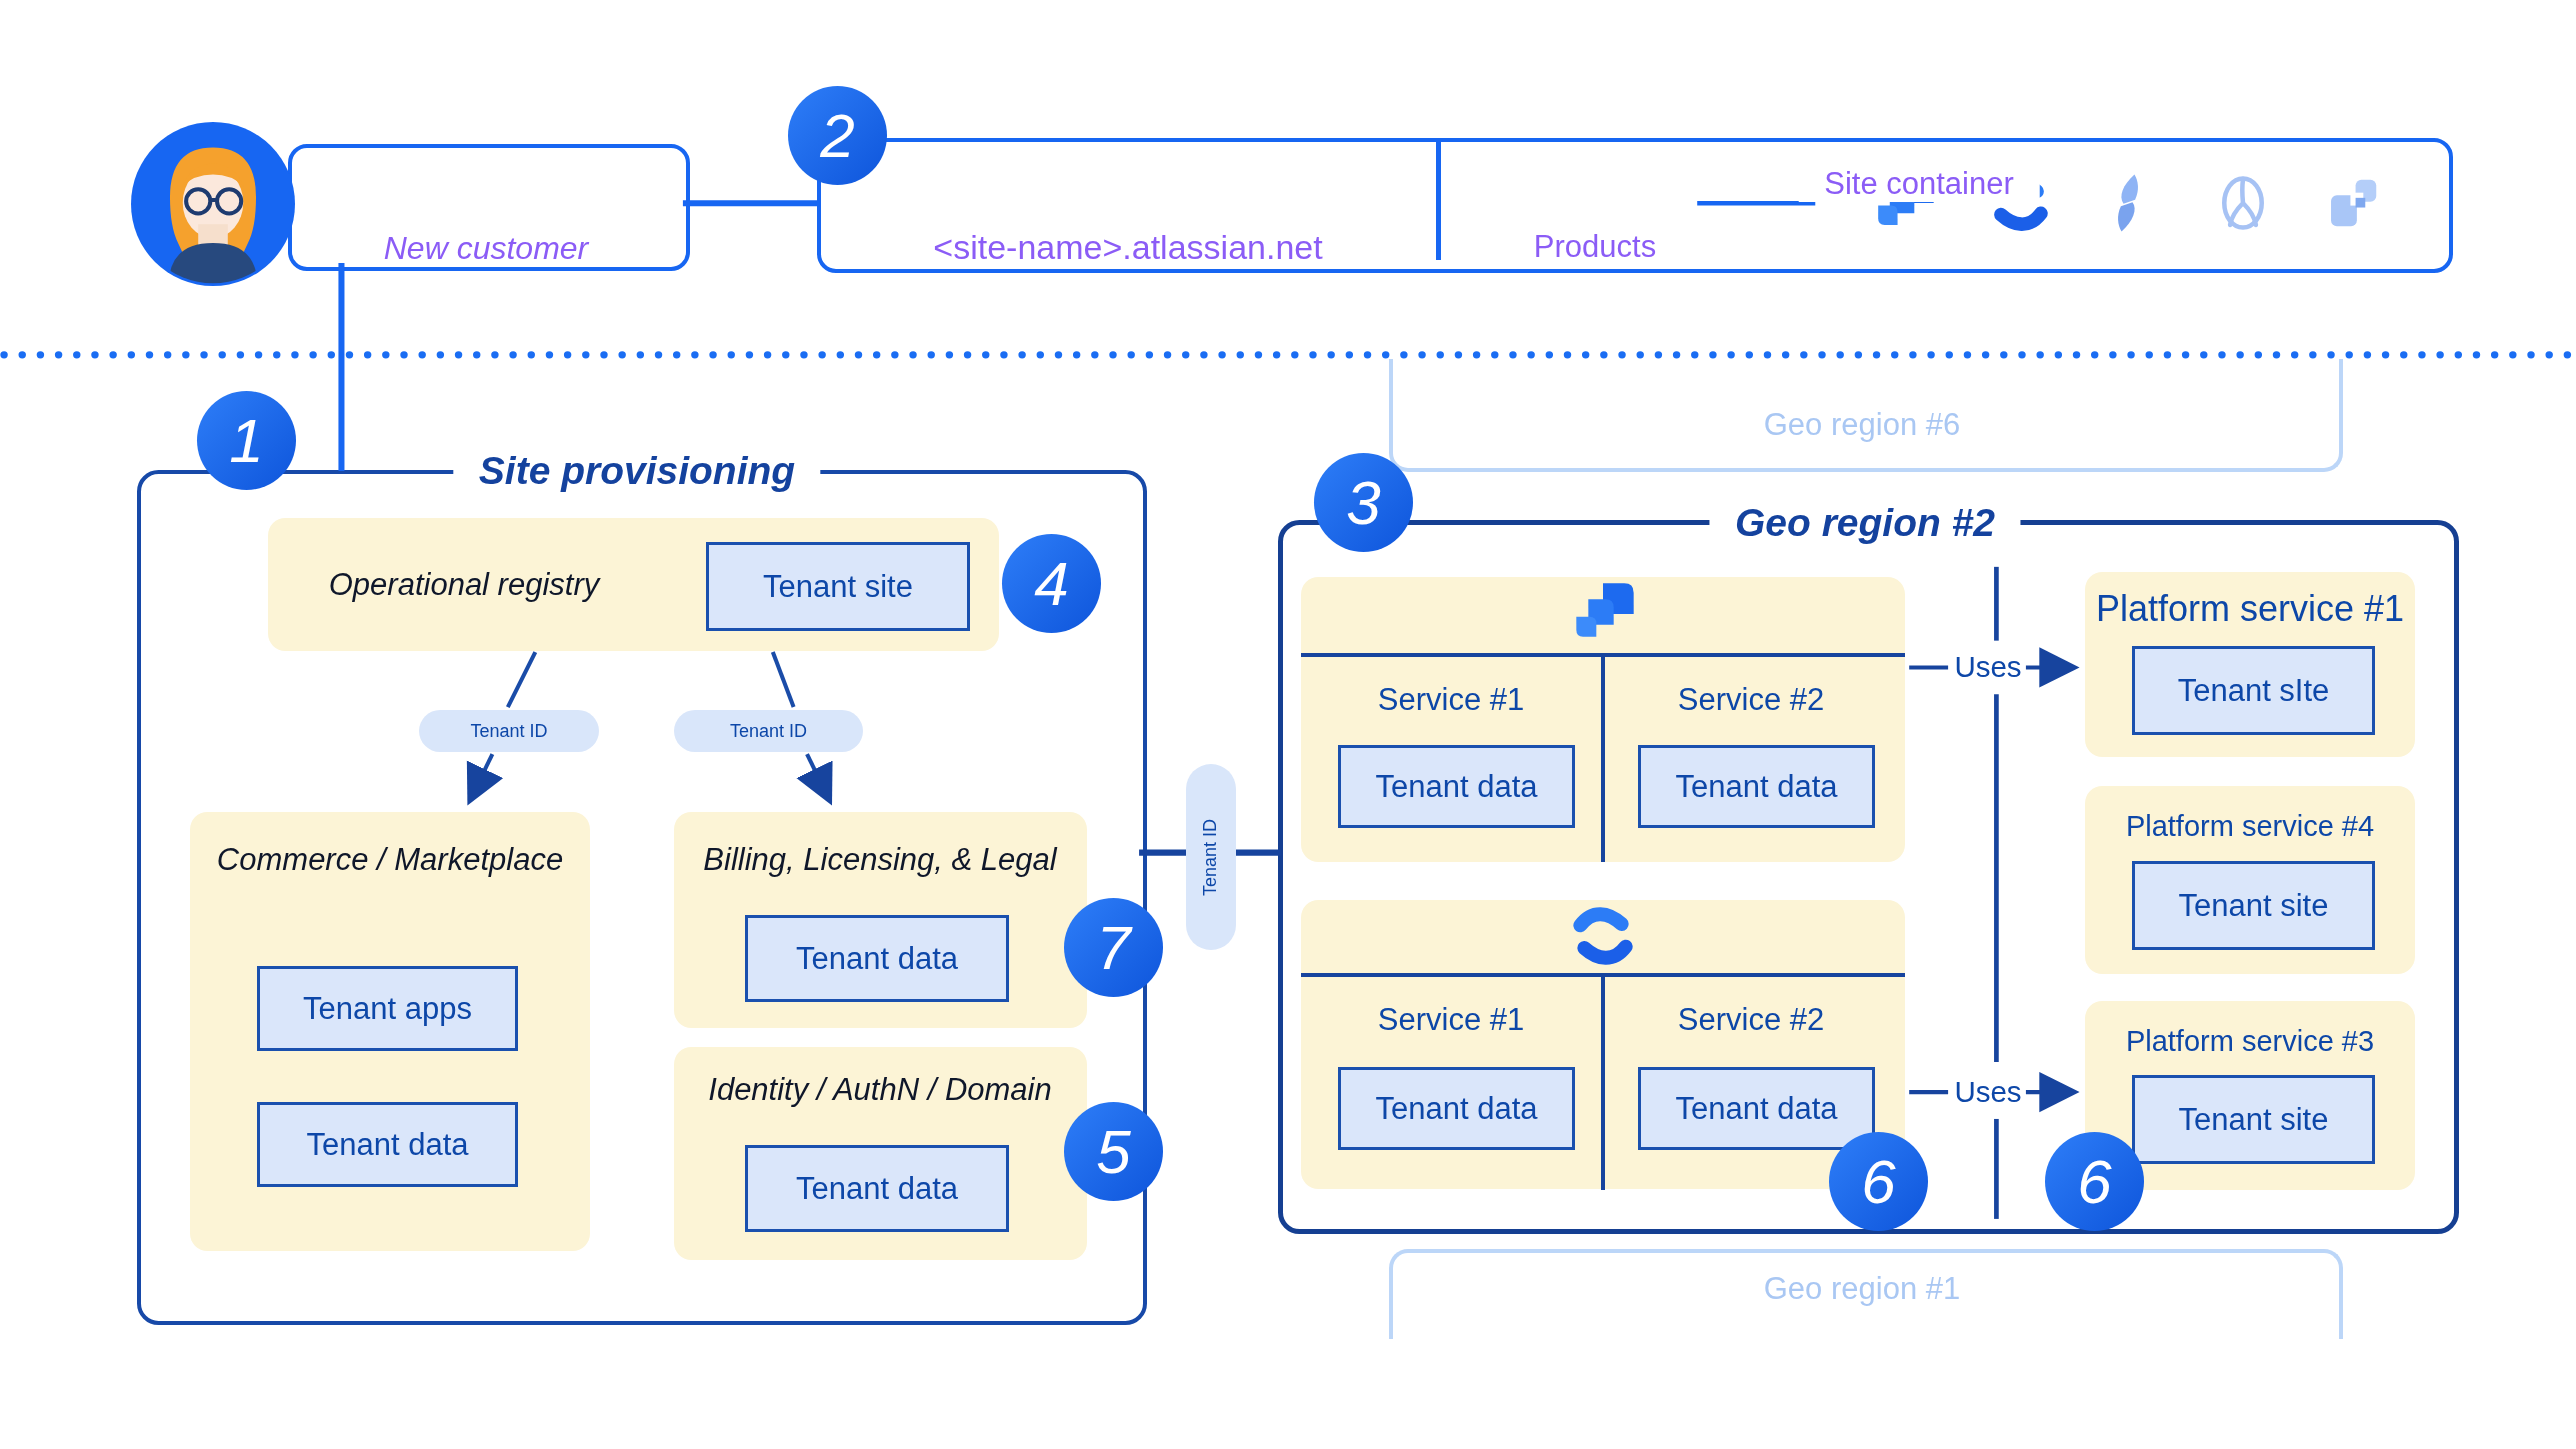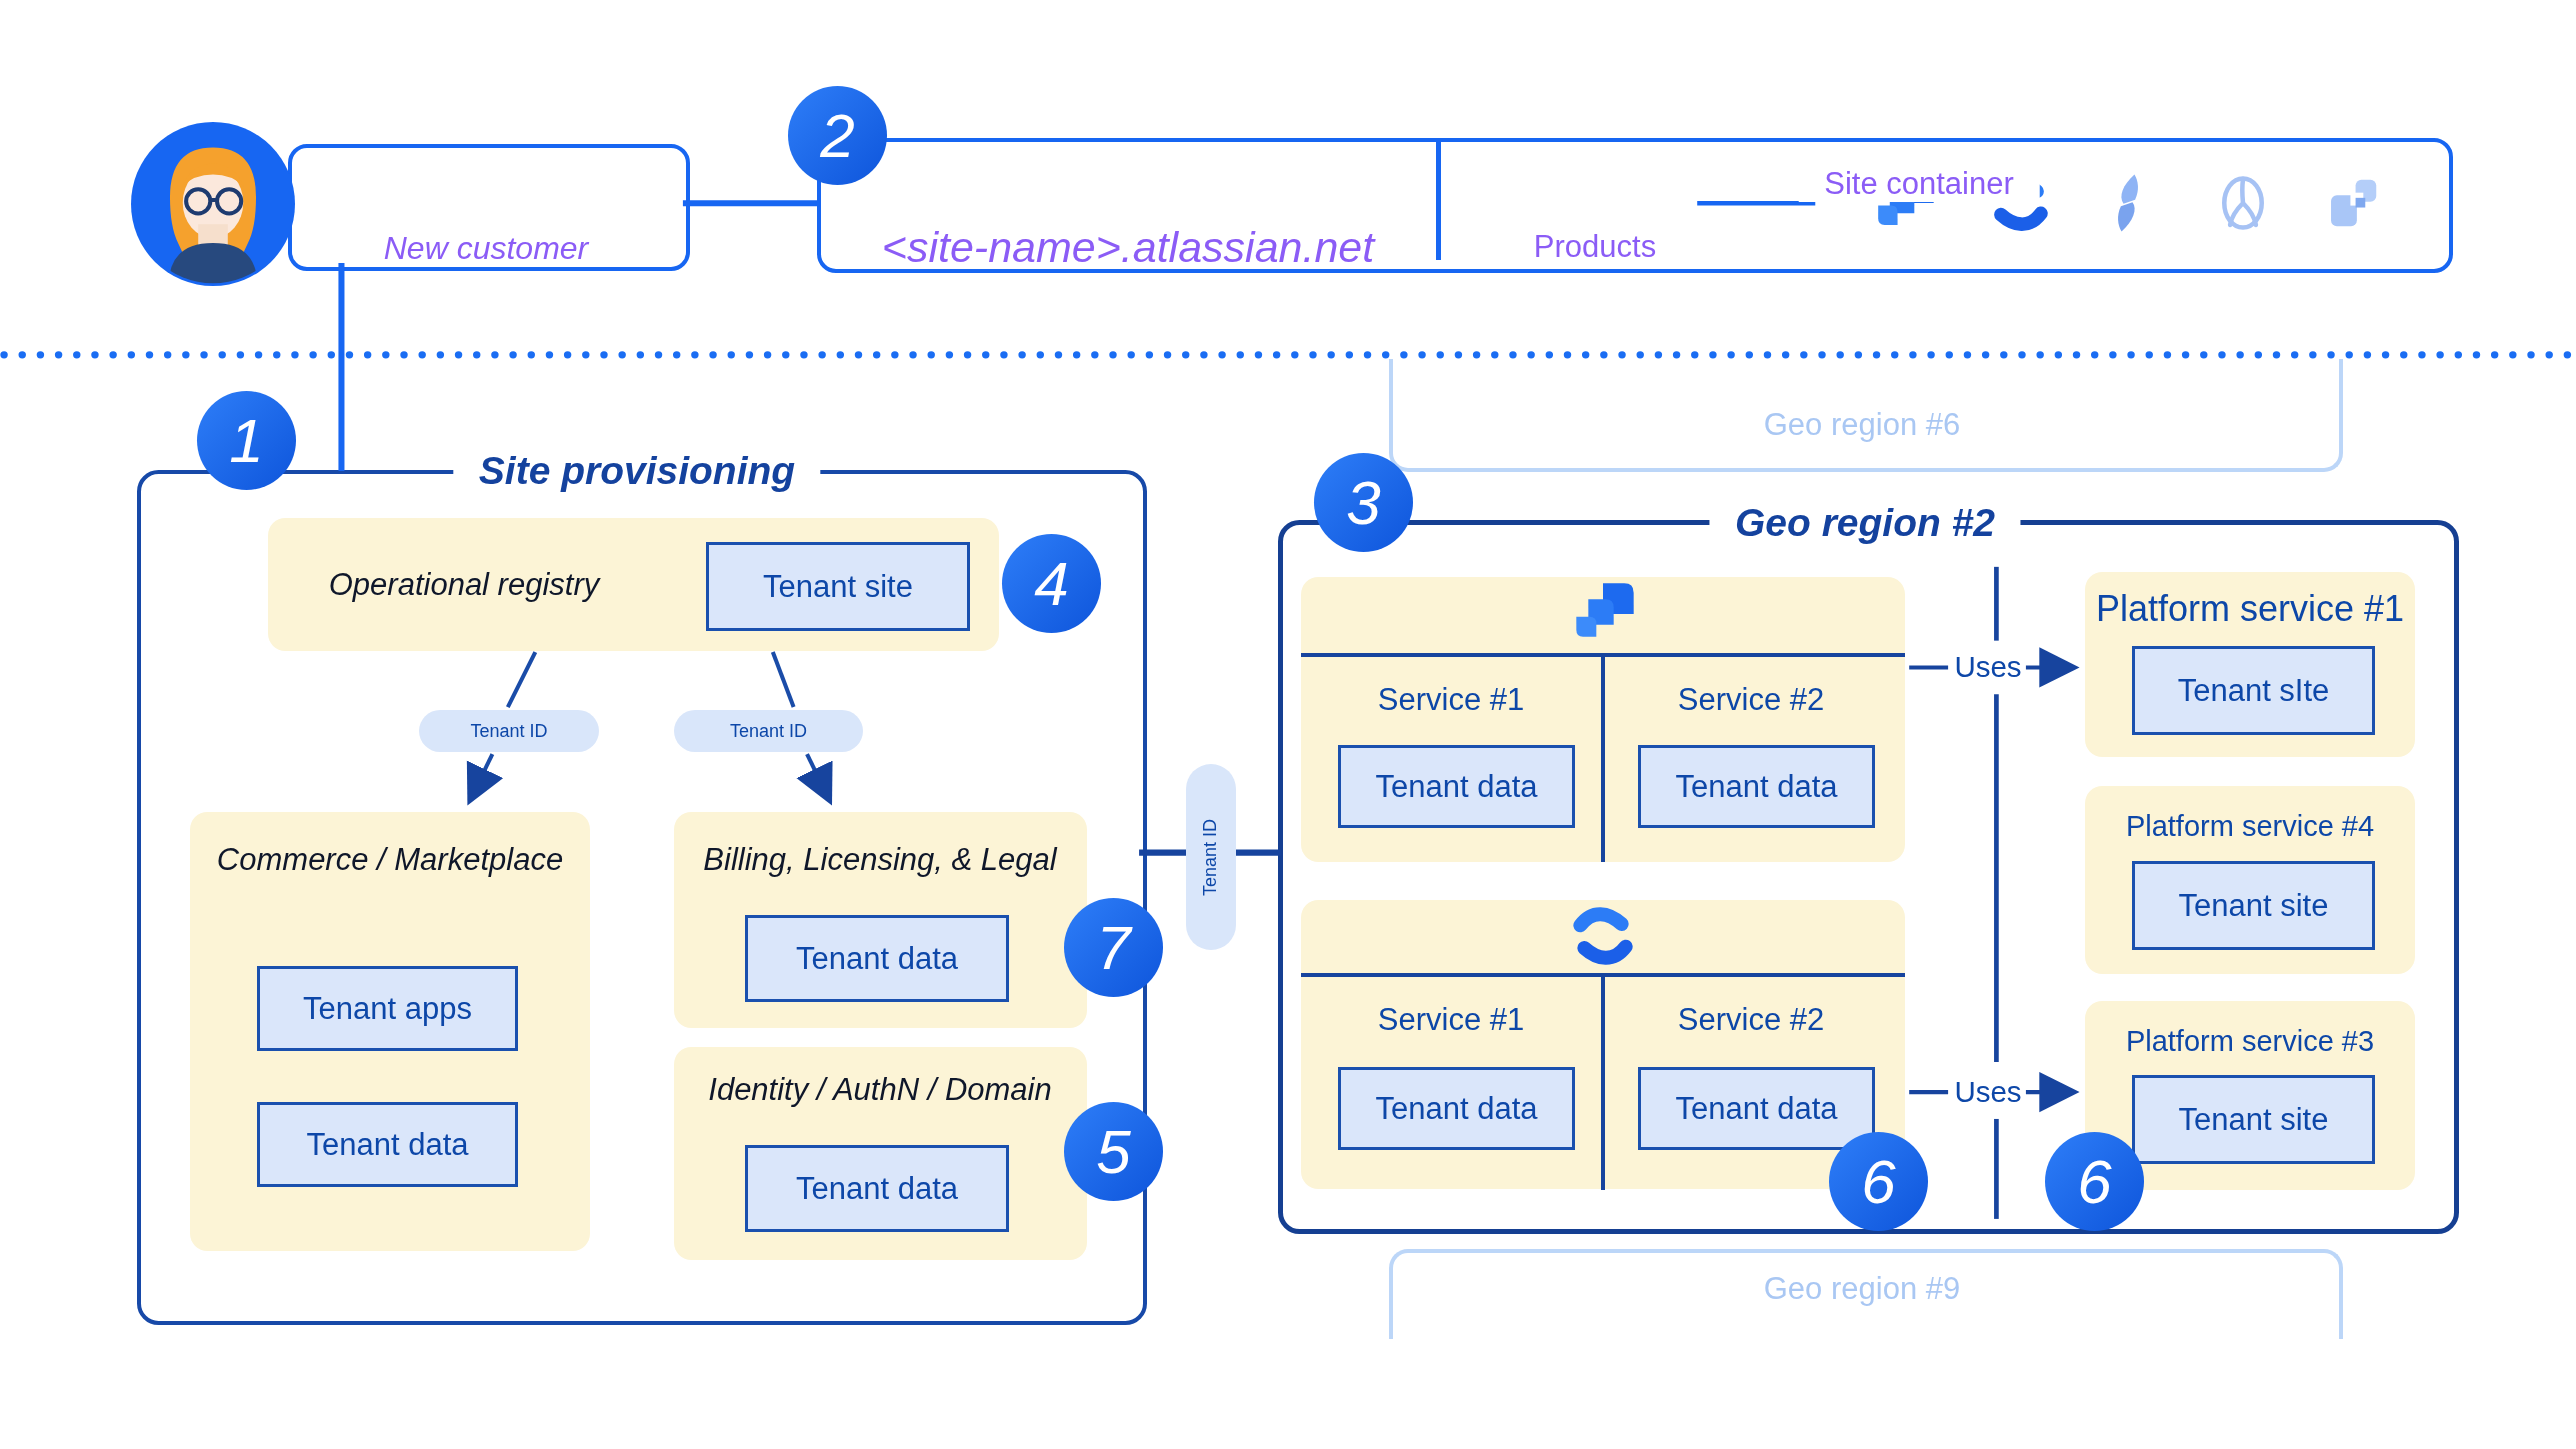--- a/index.html
+++ b/index.html
@@ -82,21 +82,21 @@
       <circle cx="100" cy="118" r="18" fill="none" stroke="#1E3B70" stroke-width="6"></circle>
       <circle cx="146" cy="118" r="18" fill="none" stroke="#1E3B70" stroke-width="6"></circle>
       <line x1="118" y1="116" x2="128" y2="116" stroke="#1E3B70" stroke-width="6"></line>
     </g>
   </svg>
 </div>
 
 <div class="box-outline" style="left:817px;top:138px;width:1628px;height:127px;"></div>
 <div class="divline" style="left:1436px;top:142px;width:4.7px;height:118px;background:#1766F2;"></div>
 <div class="ctr chip t-bright" style="left:1919px;top:140px;font-size:31px;">Site container</div>
-<div class="ctr t-bright" style="left:1128px;top:203px;font-size:43px;font-style:italic;">&lt;site-name&gt;.atlassian.net</div>
+<div class="ctr t-bright" style="left:1128px;top:203px;font-size:34px;">&lt;site-name&gt;.atlassian.net</div>
 <div class="ctr t-bright" style="left:1595px;top:203px;font-size:31px;">Products</div>
 
 <div class="abs" style="left:1873px;top:172px;">
   <svg class="icon" width="62" height="62" viewBox="0 0 92 92">
       <use href="#ic-jira"></use>
     </svg>
   </div>
 <div class="abs" style="left:1988px;top:172px;">
   <svg class="icon" width="62" height="62" viewBox="0 0 92 92">
       <use href="#ic-confluence"></use>
@@ -201,21 +201,21 @@
 <div class="card" style="left:2085px;top:1001px;width:330px;height:189px;"></div>
 <div class="ctr t-label" style="left:2250px;top:1041px;font-size:29px;">Platform service #3</div>
 <div class="tbox" style="left:2132px;top:1075px;width:237px;height:83px;">
   <span>Tenant site</span>
 </div>
 
 <div class="ctr t-label" style="left:1988px;top:667px;font-size:29.5px;">Uses</div>
 <div class="ctr t-label" style="left:1988px;top:1092px;font-size:29.5px;">Uses</div>
 
 <div class="faded-frame" id="geo3" style="left:1389px;top:1249px;width:946px;height:86px;"></div>
-<div class="ctr t-faded" style="left:1862px;top:1289px;">Geo region #9</div>
+<div class="ctr t-faded" style="left:1862px;top:1289px;">Geo region #1</div>
 
 <svg class="overlay" width="2576" height="1449" viewBox="0 0 3840 2160">
   <defs>
     <marker id="ah" markerWidth="12" markerHeight="12" refX="8" refY="5" orient="auto">
       <path d="M0 0 L10 5 L0 10 Z" fill="#17449E"></path>
     </marker>
   </defs>
 
   <line x1="6" y1="529" x2="3840" y2="529" stroke="#1A6DF3" stroke-width="11" stroke-dasharray="0.1 27" stroke-linecap="round"></line>
 

